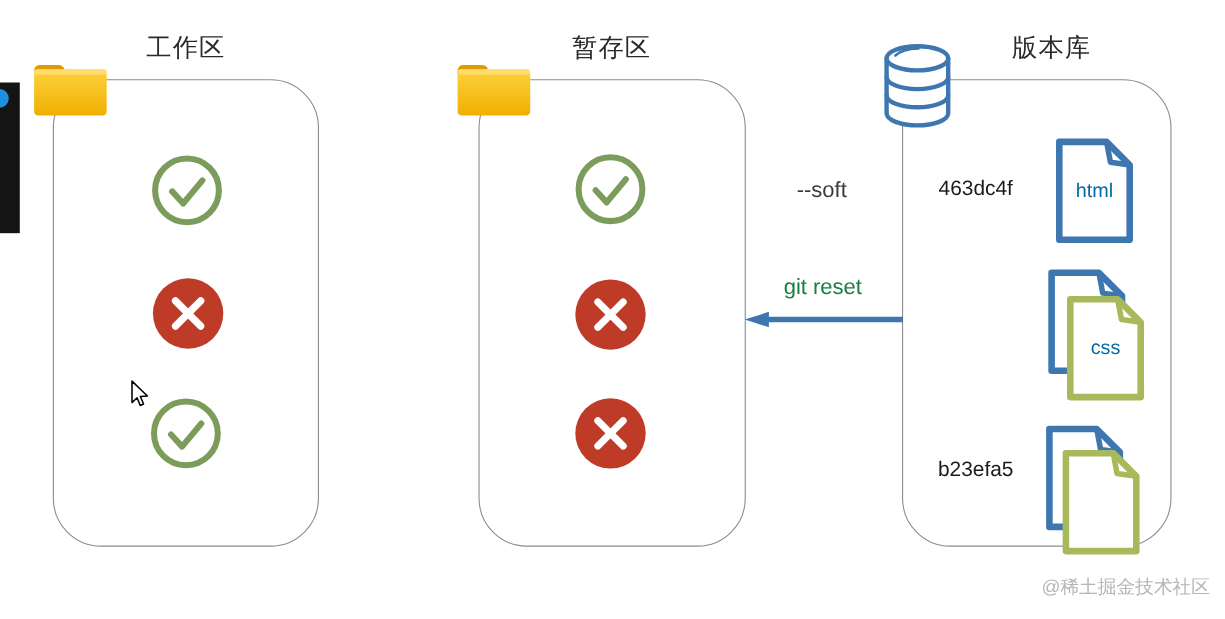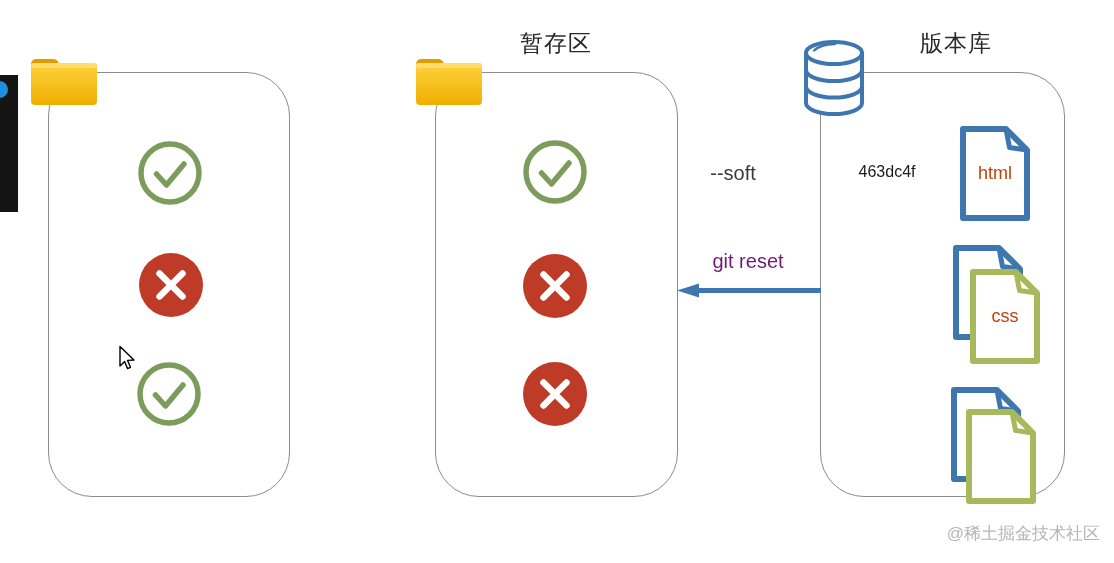--- a/index.html
+++ b/index.html
@@ -28,51 +28,52 @@
 
   .status { position:absolute; width:68px; height:68px; }
   .status svg { display:block; width:100%; height:100%; }
 
   
   .corner-icon { position:absolute; z-index:3; }
   .corner-icon svg { display:block; width:100%; height:100%; }
 
   
   .commit-hash { position:absolute; left:6px; width:120px; height:28px;
-                 text-align:center; font-size:16px; line-height:28px; color:#1b1b1b; }
+                 text-align:center; font-size:19px; line-height:28px; color:#1b1b1b; }
   .file { position:absolute; width:74px; height:99px; }
   .file svg { position:absolute; left:0; top:0; width:100%; height:100%; }
   .flabel { position:absolute; left:0; right:0; top:0; bottom:0;
             display:flex; align-items:center; justify-content:center;
-            font-size:18px; color:#c2410c;text-align:center; }
+            font-size:18px; color:#0369a1;text-align:center; }
   .c-blue   { color:#3E76B0; }
   .c-olive  { color:#A8B95C; }
   .c-orange { color:#F09A3E; }
 
   
   .mid-label { position:absolute; width:144px; text-align:center;
                font-size:20px; line-height:26px; color:#3a3a3a; z-index:2; }
-  .cmd-label { color:#701a75; }
+  .cmd-label { color:#15803d; }
   .arrow-wrap { position:absolute; left:677px; top:282px; width:144px; height:17px; z-index:3; }
 
   .watermark { position:absolute; left:928px; top:522px; width:172px; height:24px;
                text-align:right; font-size:17px; line-height:24px;
                color:#b5b5b5; z-index:6; }
 
   .cursor { position:absolute; left:114px; top:344px; width:24px; height:28px; z-index:7; }
 </style>
 </head>
 <body>
 
 <div class="abs" style="left:0;top:0;width:1114px;height:563px;">
 
   <div class="edge-bar">
     <span class="edge-dot"></span>
   </div>
 
+  <div class="col-title" style="left:89px">工作区</div>
   <div class="col-title" style="left:876px">版本库</div>
   <div class="col-title" style="left:476px">暂存区</div>
 
   <div class="corner-icon" style="left:27px;top:53px;width:74px;height:54px">
     <svg viewBox="0 0 74 54">
       <defs>
         <linearGradient id="goldg" x1="0" y1="0" x2="0" y2="1">
           <stop offset="0" stop-color="#FFD23E"></stop>
             <stop offset="1" stop-color="#EFAF00"></stop>
         </linearGradient>
@@ -164,37 +165,38 @@
       <span class="flabel"></span>
     </div>
     <div class="file c-olive" style="left:147px;top:194px">
       <svg viewBox="0 0 74 99">
         <path d="M5 5 L48 5 L69 26 L69 94 L5 94 Z" fill="#ffffff" stroke="currentColor" stroke-width="6" stroke-linejoin="round"></path>
         <path d="M48 5 L51.5 23.5 L69 26" fill="none" stroke="currentColor" stroke-width="5" stroke-linejoin="round"></path>
       </svg>
       <span class="flabel">css</span>
     </div>
 
+    <div class="commit-hash" style="top:341px">b23efa5</div>
     <div class="file c-blue" style="left:128px;top:312px">
       <svg viewBox="0 0 74 99">
         <path d="M5 5 L48 5 L69 26 L69 94 L5 94 Z" fill="#ffffff" stroke="currentColor" stroke-width="6" stroke-linejoin="round"></path>
         <path d="M48 5 L51.5 23.5 L69 26" fill="none" stroke="currentColor" stroke-width="5" stroke-linejoin="round"></path>
       </svg>
       <span class="flabel"></span>
     </div>
     <div class="file c-olive" style="left:143px;top:334px">
       <svg viewBox="0 0 74 99">
         <path d="M5 5 L48 5 L69 26 L69 94 L5 94 Z" fill="#ffffff" stroke="currentColor" stroke-width="6" stroke-linejoin="round"></path>
         <path d="M48 5 L51.5 23.5 L69 26" fill="none" stroke="currentColor" stroke-width="5" stroke-linejoin="round"></path>
       </svg>
       <span class="flabel"></span>
     </div>
   </div>
 
-  <div class="mid-label" style="left:661px;top:160px">--soft</div>
+  <div class="mid-label" style="left:675px;top:160px">--soft</div>
   <div class="mid-label cmd-label" style="left:676px;top:248px">git reset</div>
   <div class="arrow-wrap">
     <svg width="144" height="17" viewBox="0 0 144 17">
       <line x1="144" y1="8.5" x2="20" y2="8.5" stroke="#3E76B0" stroke-width="5"></line>
       <polygon points="0,8.5 22,1.5 22,15.5" fill="#3E76B0"></polygon>
     </svg>
   </div>
 
   <div class="cursor">
     <svg viewBox="0 0 24 28" width="24" height="28">

